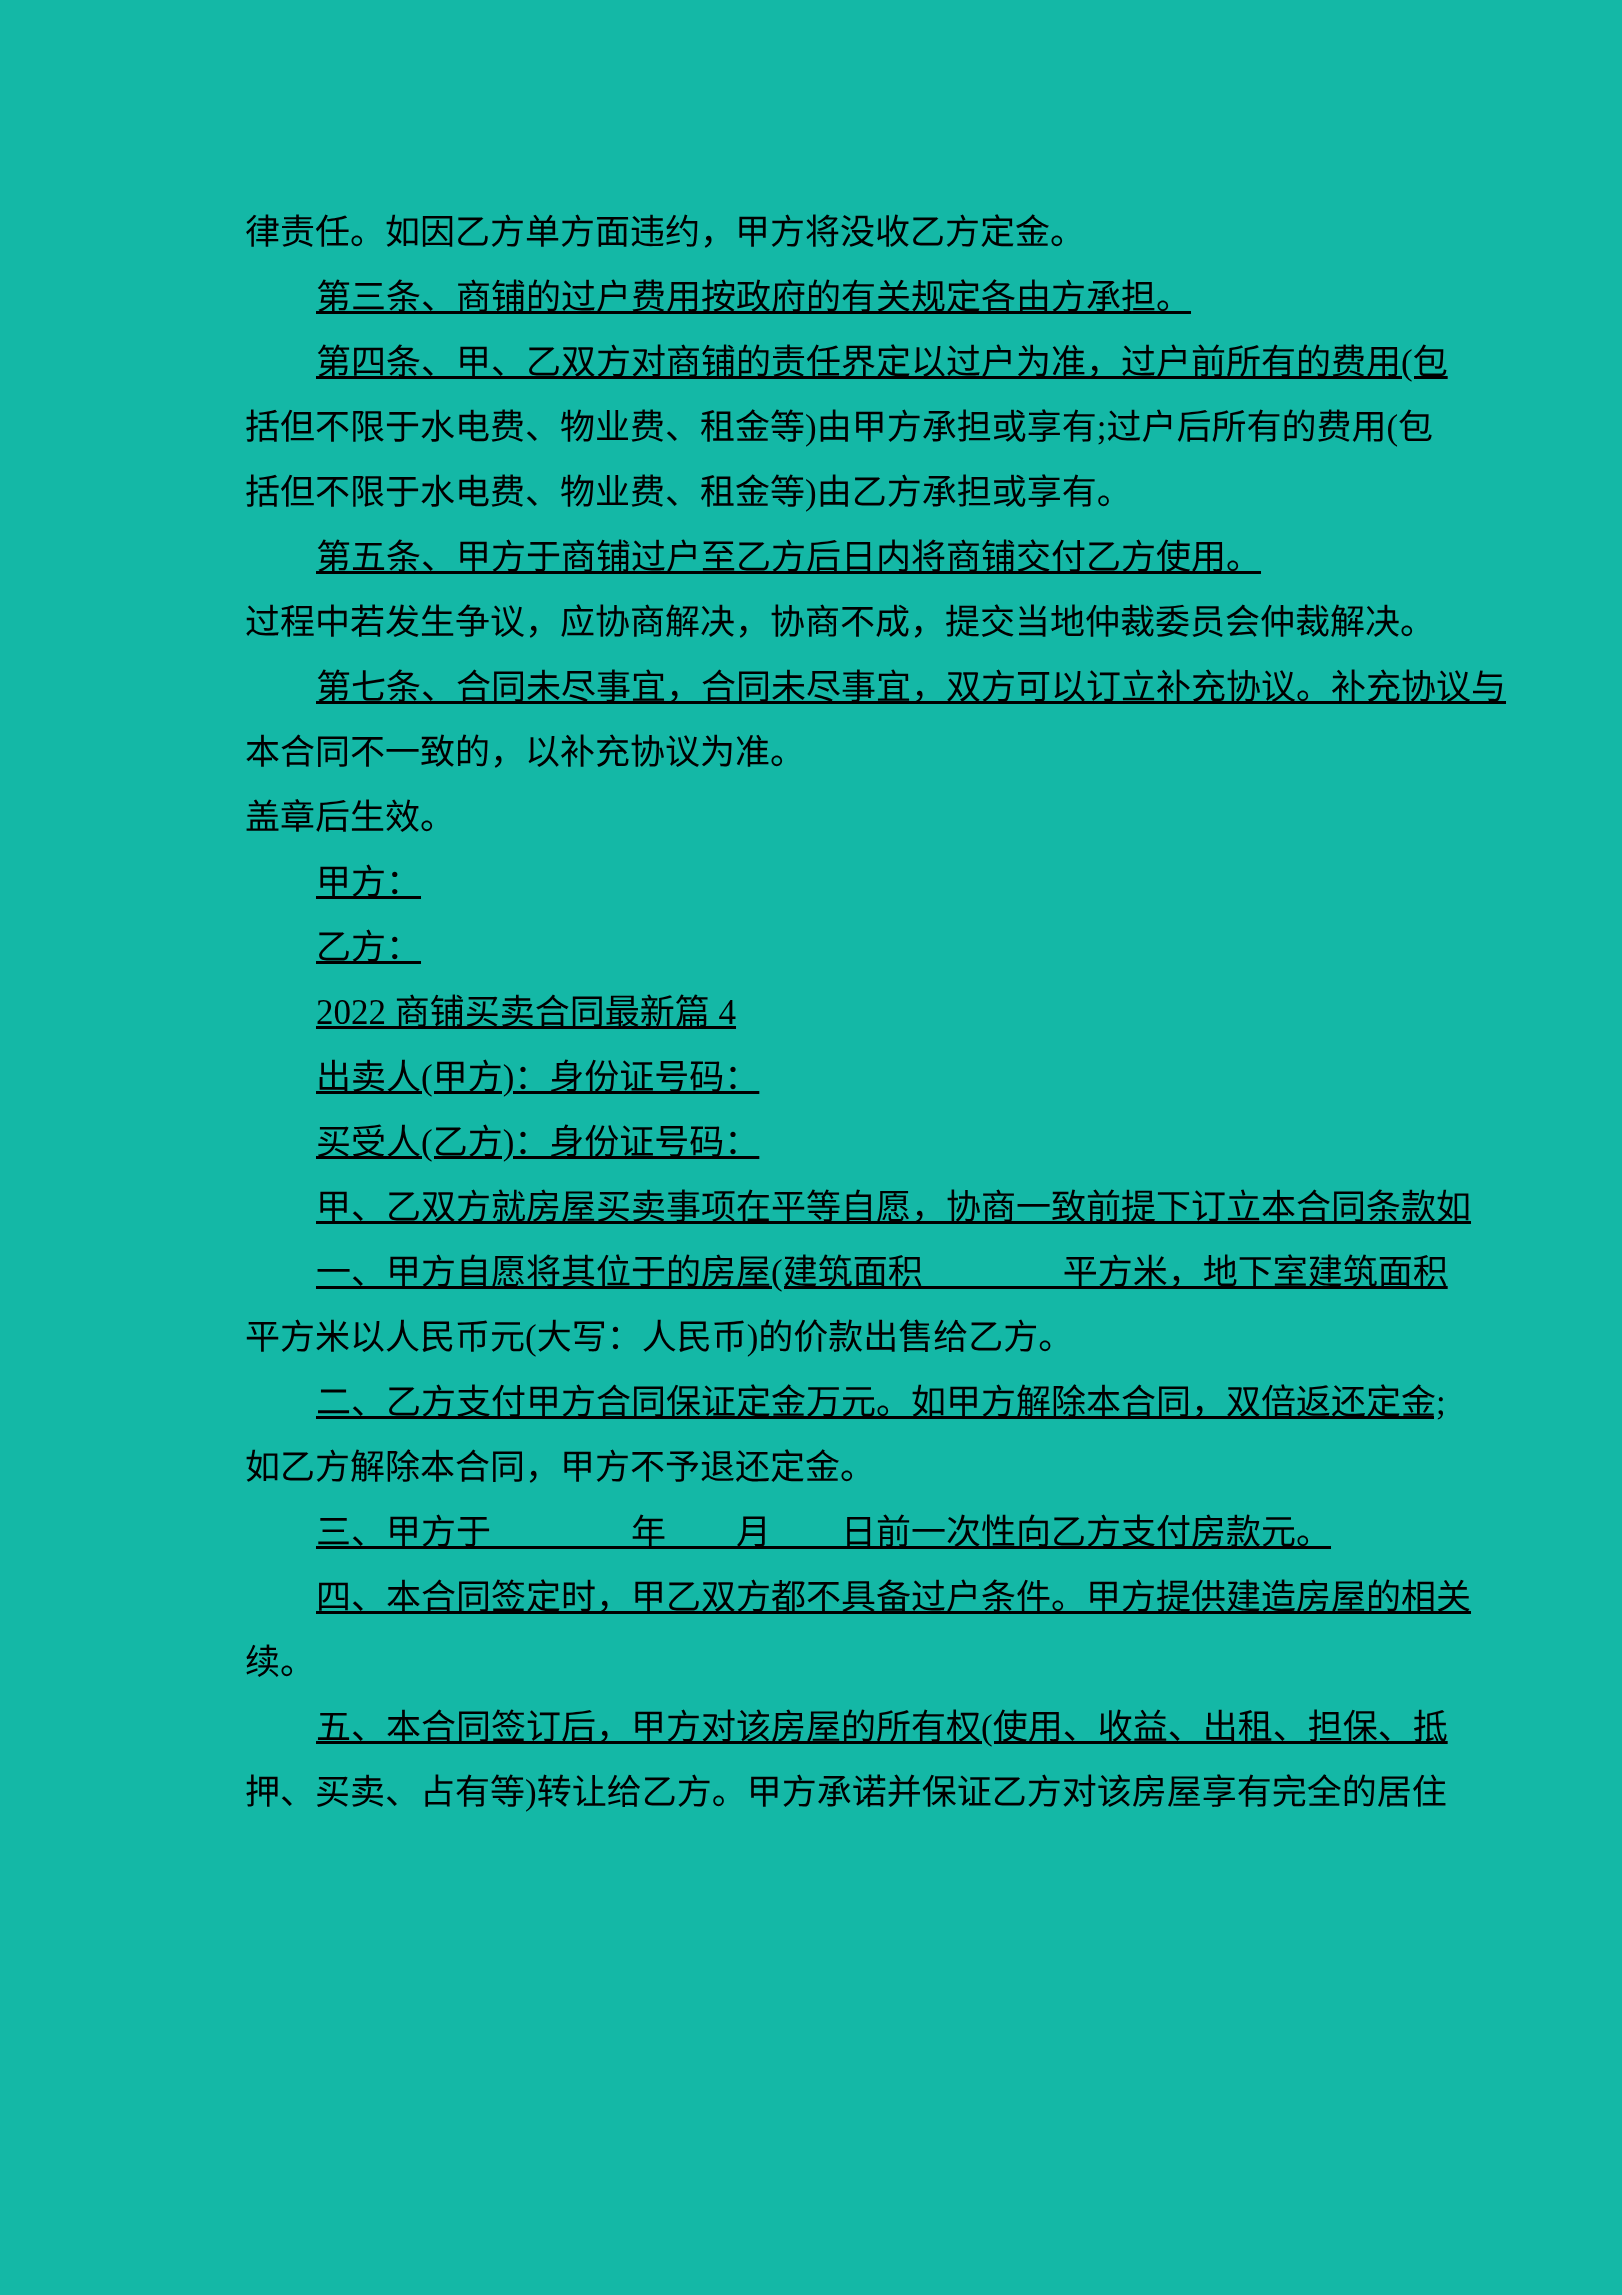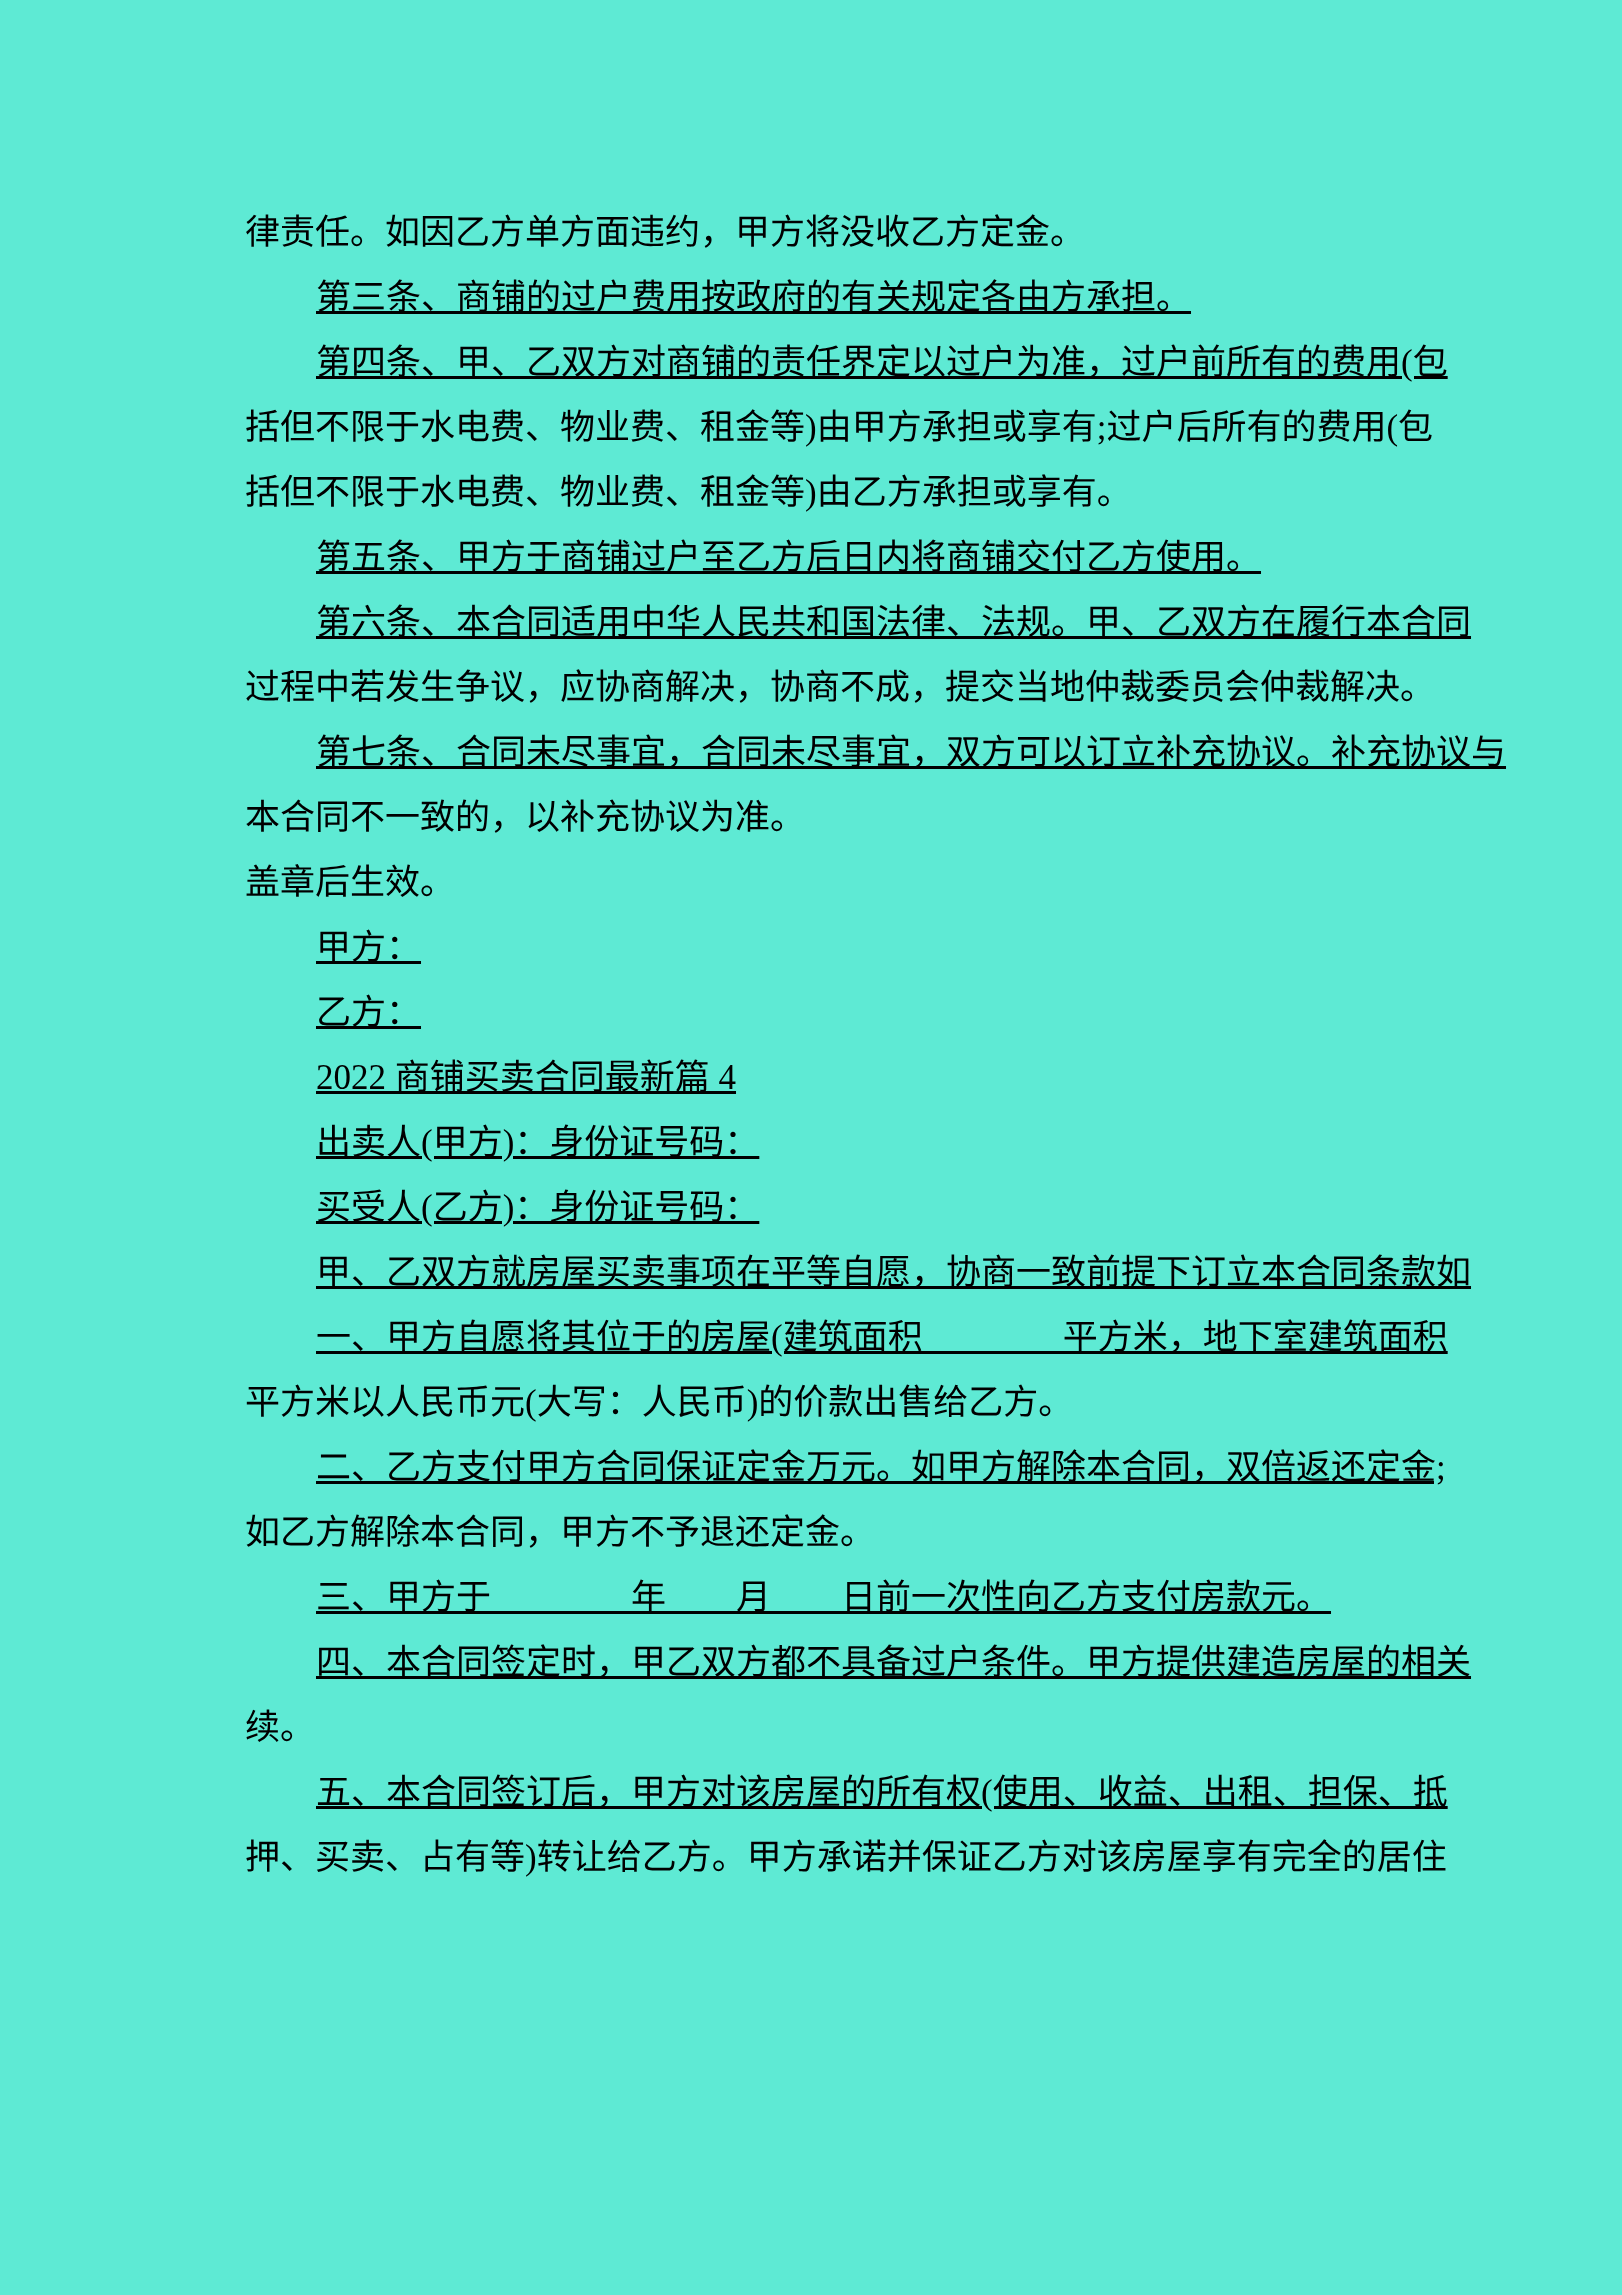--- a/index.html
+++ b/index.html
@@ -9,21 +9,21 @@
   body {
     width: 1623px;
     height: 2295px;
     background: #ffffff;
     font-family: "Liberation Serif", "DejaVu Serif", serif;
   }
   .page {
     position: relative;
     width: 1623px;
     height: 2295px;
-    background: #5eead4;
+    background: #14b8a6;
     color: #000000;
     overflow: hidden;
   }
   .text-block {
     position: absolute;
     left: 245px;
     top: 200px;
     width: 1135px;
   }
   p.doc-line {
@@ -45,21 +45,20 @@
 <body style="background: rgb(255, 255, 255);">
 
 <div class="page">
   <div class="text-block" id="doc-lines" style="color: rgb(0, 0, 0);">
       <p class="doc-line">律责任。如因乙方单方面违约，甲方将没收乙方定金。</p>
       <p class="doc-line indent">第三条、商铺的过户费用按政府的有关规定各由方承担。</p>
       <p class="doc-line indent">第四条、甲、乙双方对商铺的责任界定以过户为准，过户前所有的费用(包</p>
       <p class="doc-line">括但不限于水电费、物业费、租金等)由甲方承担或享有;过户后所有的费用(包</p>
       <p class="doc-line">括但不限于水电费、物业费、租金等)由乙方承担或享有。</p>
       <p class="doc-line indent">第五条、甲方于商铺过户至乙方后日内将商铺交付乙方使用。</p>
-      <p class="doc-line indent">第六条、本合同适用中华人民共和国法律、法规。甲、乙双方在履行本合同</p>
       <p class="doc-line">过程中若发生争议，应协商解决，协商不成，提交当地仲裁委员会仲裁解决。</p>
       <p class="doc-line indent">第七条、合同未尽事宜，合同未尽事宜，双方可以订立补充协议。补充协议与</p>
       <p class="doc-line">本合同不一致的，以补充协议为准。</p>
       <p class="doc-line">盖章后生效。</p>
       <p class="doc-line indent">甲方：</p>
       <p class="doc-line indent">乙方：</p>
       <p class="doc-line indent">2022 商铺买卖合同最新篇 4</p>
       <p class="doc-line indent">出卖人(甲方)：身份证号码：</p>
       <p class="doc-line indent">买受人(乙方)：身份证号码：</p>
       <p class="doc-line indent">甲、乙双方就房屋买卖事项在平等自愿，协商一致前提下订立本合同条款如</p>

